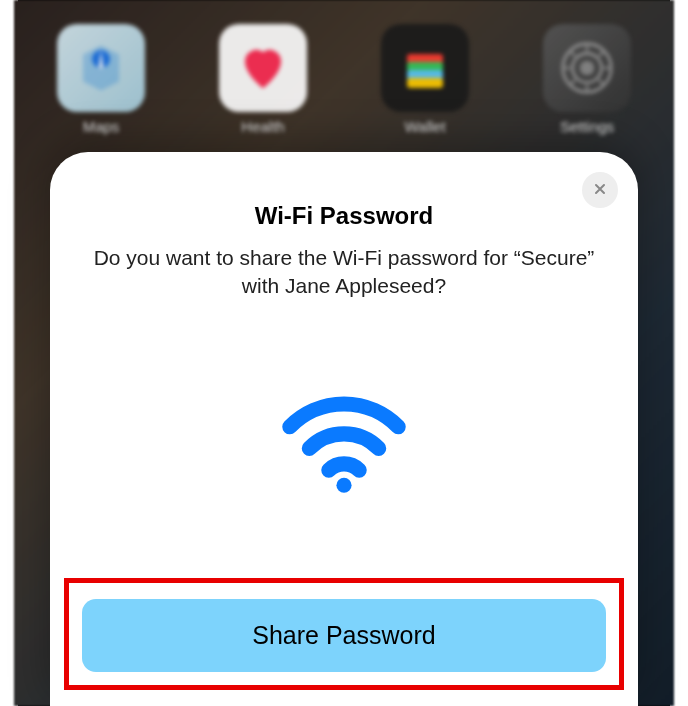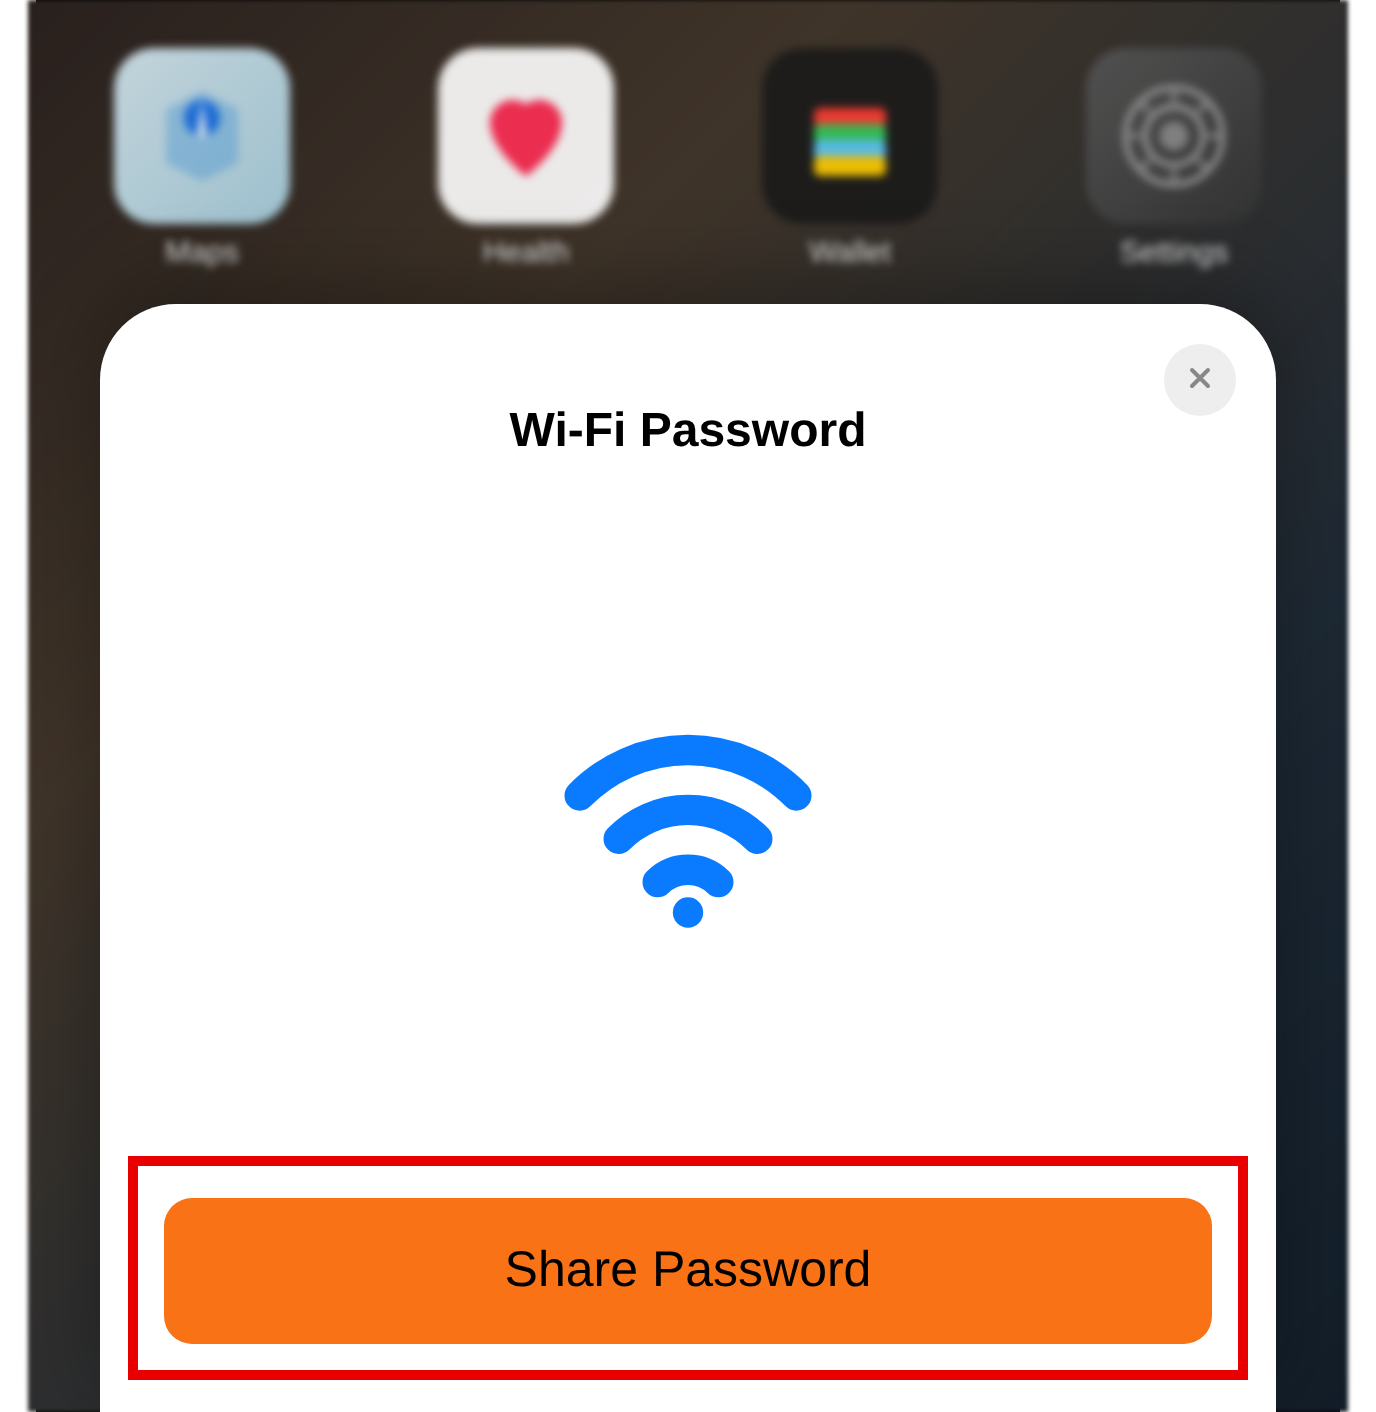--- a/index.html
+++ b/index.html
@@ -122,21 +122,21 @@
       justify-content: center;
       padding-bottom: 10px;
     }
     .wifi-icon {
       width: 130px;
       height: 100px;
     }
     .share-btn {
       width: 100%;
       padding: 22px 0;
-      background: #f97316;
+      background: #7dd3fc;
       border: none;
       border-radius: 14px;
       font-size: 25px;
       font-weight: 500;
       color: #000;
       cursor: pointer;
       margin-bottom: 34px;
     }
     .highlight-box {
       position: absolute;
@@ -208,20 +208,21 @@
 
 <div class="modal">
   <button class="close-btn">
     <span>
       <svg viewBox="0 0 24 24">
           <path d="M6 6l12 12M6 18L18 6" stroke="#888" stroke-width="3" stroke-linecap="round"></path>
         </svg>
     </span>
   </button>
   <h1 class="modal-title">Wi-Fi Password</h1>
+  <p class="modal-subtitle">Do you want to share the Wi-Fi password for “Secure” with Jane Appleseed?</p>
   <div class="wifi-icon-wrap">
     <span>
       <svg class="wifi-icon" viewBox="0 0 120 90">
         <path d="M10 30 A 70 70 0 0 1 110 30" fill="none" stroke="#0a7aff" stroke-width="14" stroke-linecap="round"></path>
         <path d="M28 50 A 45 45 0 0 1 92 50" fill="none" stroke="#0a7aff" stroke-width="14" stroke-linecap="round"></path>
         <path d="M46 70 A 20 20 0 0 1 74 70" fill="none" stroke="#0a7aff" stroke-width="14" stroke-linecap="round"></path>
         <circle cx="60" cy="84" r="7" fill="#0a7aff"></circle>
       </svg>
     </span>
   </div>

